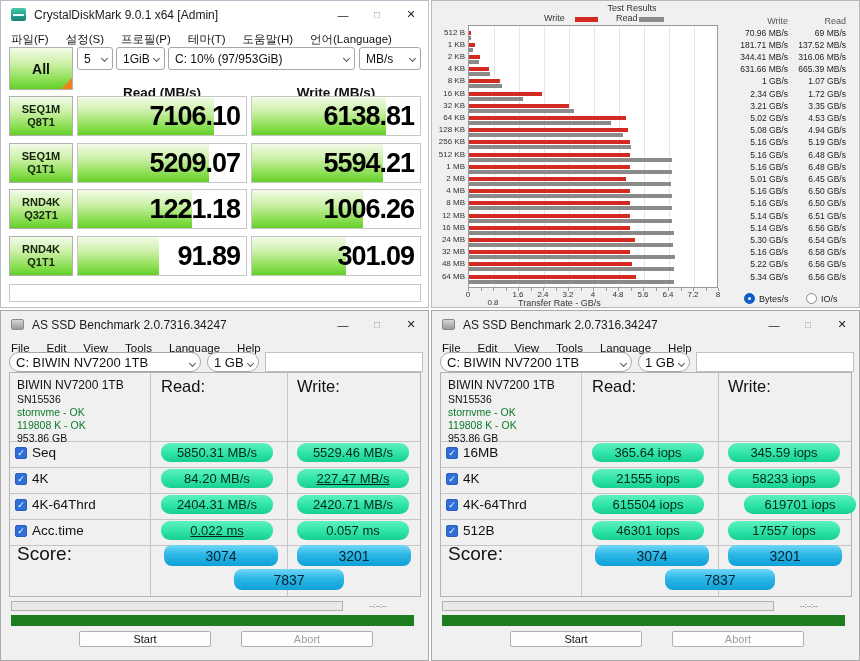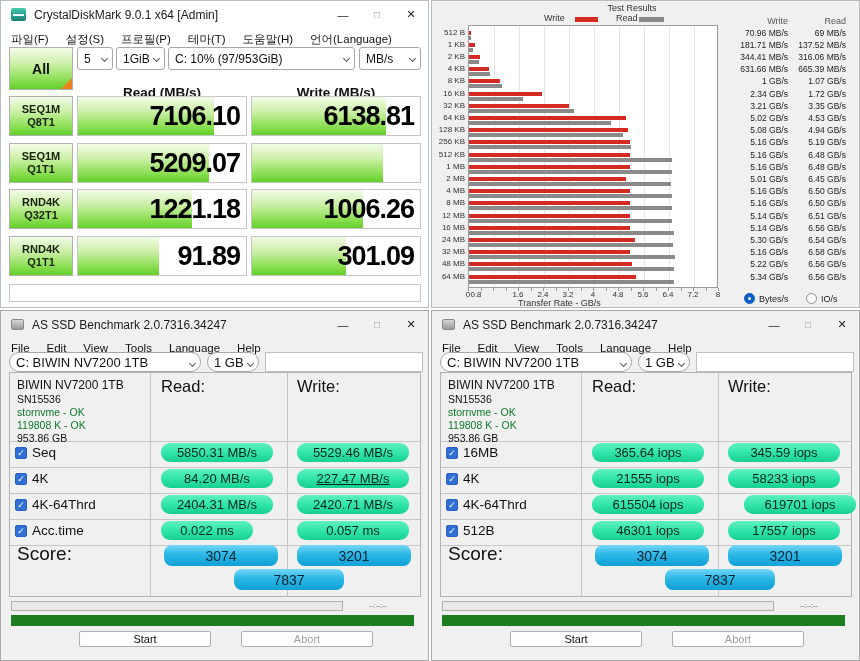--- a/index.html
+++ b/index.html
@@ -130,20 +130,21 @@
         <div class="cdm-label grn" style="top: 141.7px;">
           <div>SEQ1M</div>
           <div>Q1T1</div>
         </div>
         <div class="cdm-cell" style="left: 76px; top: 141.7px;">
           <div class="cdm-fill grn" style="width: 78%;"></div>
           <div class="cdm-num">5209.07</div>
         </div>
         <div class="cdm-cell" style="left: 250px; top: 141.7px;">
           <div class="cdm-fill grn" style="width: 78%;"></div>
+          <div class="cdm-num">5594.21</div>
         </div>
         <div class="cdm-label grn" style="top: 188.4px;">
           <div>RND4K</div>
           <div>Q32T1</div>
         </div>
         <div class="cdm-cell" style="left: 76px; top: 188.4px;">
           <div class="cdm-fill grn" style="width: 68%;"></div>
           <div class="cdm-num">1221.18</div>
         </div>
         <div class="cdm-cell" style="left: 250px; top: 188.4px;">
@@ -283,21 +284,21 @@
         <div class="alabel" style="top: 246.1px;">32 MB</div>
         <div class="aval" style="left: 286px; width: 70px; top: 246.1px;">5.16 GB/s</div>
         <div class="aval" style="left: 348px; width: 66px; top: 246.1px;">6.58 GB/s</div>
         <div class="alabel" style="top: 258.3px;">48 MB</div>
         <div class="aval" style="left: 286px; width: 70px; top: 258.3px;">5.22 GB/s</div>
         <div class="aval" style="left: 348px; width: 66px; top: 258.3px;">6.56 GB/s</div>
         <div class="alabel" style="top: 270.5px;">64 MB</div>
         <div class="aval" style="left: 286px; width: 70px; top: 270.5px; padding-left: 12px;">5.34 GB/s</div>
         <div class="aval" style="left: 348px; width: 66px; top: 270.5px;">6.56 GB/s</div>
         <div class="atick" style="left: 36px;">0</div>
-        <div class="atick" style="left: 44px;">0.8</div>
+        <div class="atick" style="left: 61px; margin-top: 8px;">0.8</div>
         <div class="atick" style="left: 86px;">1.6</div>
         <div class="atick" style="left: 111px;">2.4</div>
         <div class="atick" style="left: 136px;">3.2</div>
         <div class="atick" style="left: 161px;">4</div>
         <div class="atick" style="left: 186px;">4.8</div>
         <div class="atick" style="left: 211px;">5.6</div>
         <div class="atick" style="left: 236px;">6.4</div>
         <div class="atick" style="left: 261px;">7.2</div>
         <div class="atick" style="left: 286px;">8</div>
         <div class="atickmark" style="left: 36px;"></div>
@@ -386,21 +387,21 @@
         <div class="chk" style="left: 14px; top: 162px;">✓</div>
         <div class="row-label" style="left: 31px; top: 160px;">4K</div>
         <div class="pill" style="left: 160px; width: 112px; top: 158px;">84.20 MB/s</div>
         <div class="pill" style="left: 296px; width: 112px; top: 158px; text-decoration: underline;">227.47 MB/s</div>
         <div class="chk" style="left: 14px; top: 188px;">✓</div>
         <div class="row-label" style="left: 31px; top: 186px;">4K-64Thrd</div>
         <div class="pill" style="left: 160px; width: 112px; top: 184px;">2404.31 MB/s</div>
         <div class="pill" style="left: 296px; width: 112px; top: 184px;">2420.71 MB/s</div>
         <div class="chk" style="left: 14px; top: 214px;">✓</div>
         <div class="row-label" style="left: 31px; top: 212px;">Acc.time</div>
-        <div class="pill" style="left: 160px; width: 92px; top: 210px;">0.022 ms</div>
+        <div class="pill" style="left: 160px; width: 112px; top: 210px; text-decoration: underline;">0.022 ms</div>
         <div class="pill" style="left: 296px; width: 112px; top: 210px;">0.057 ms</div>
       </div>
     <div class="score-label">Score:</div>
     <div class="score-pill" style="left:163px;top:234px;width:114px;">3074</div>
     <div class="score-pill" style="left:296px;top:234px;width:114px;">3201</div>
     <div class="score-pill" style="left:233px;top:258px;width:110px;">7837</div>
     <div class="progress"></div>
     <div class="ptime">--:--:--</div>
     <div class="gbar"></div>
     <div class="btn" style="left:78px;">Start</div>

